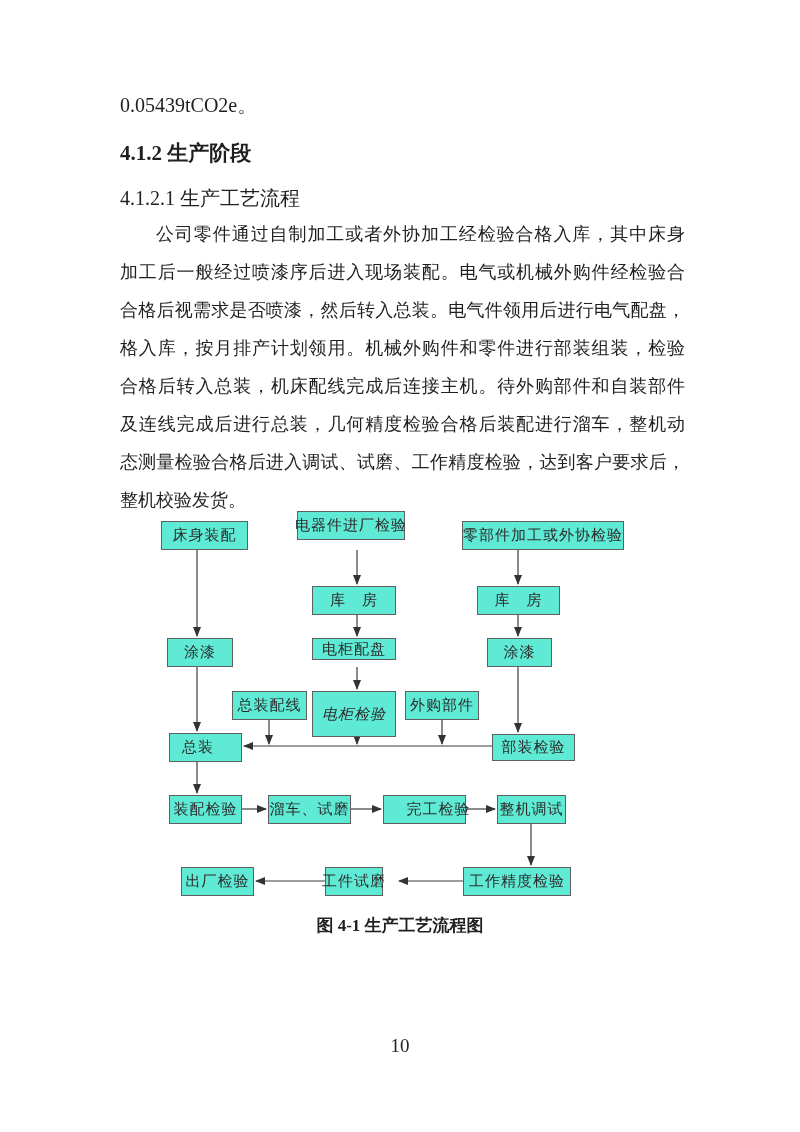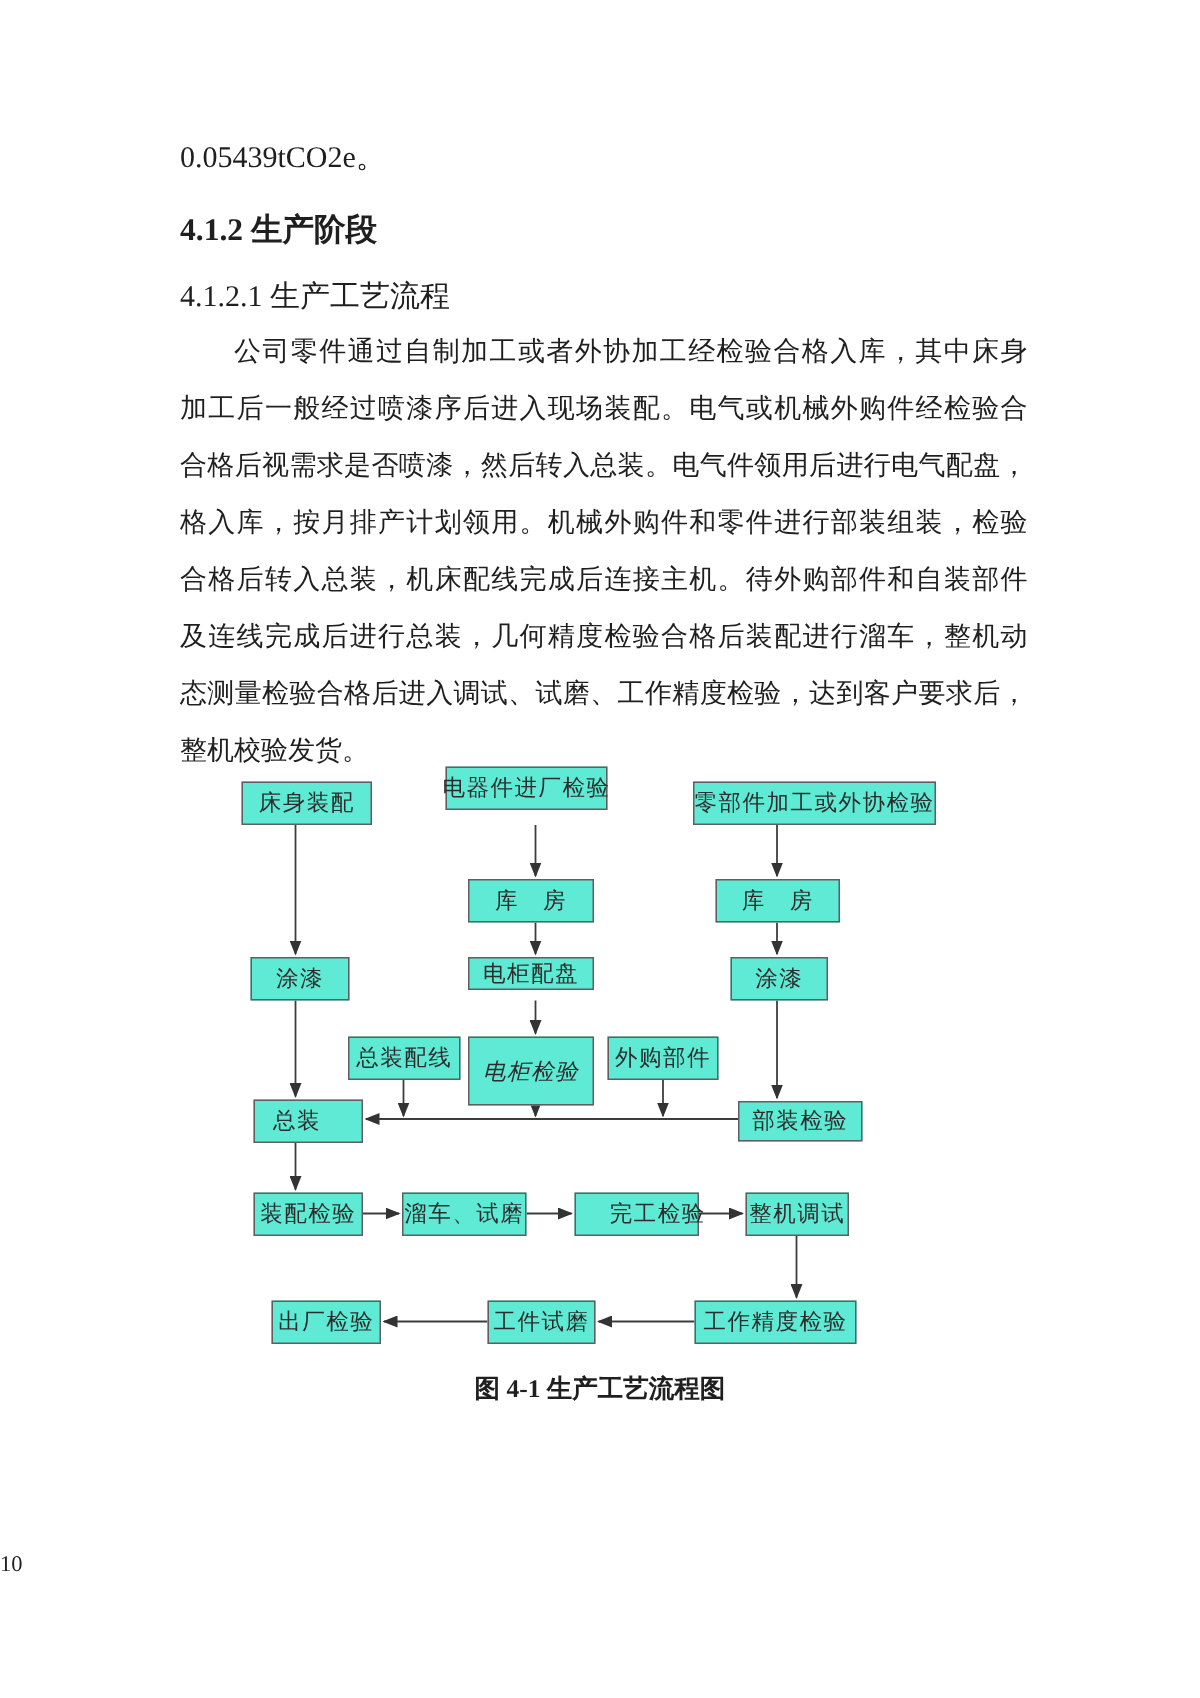--- a/index.html
+++ b/index.html
@@ -30,21 +30,21 @@
     border: 1px solid #5f5f5f; background: #5eead4;
     color: #2d2d2d; font-size: 15px; letter-spacing: 1px;
     display: flex; align-items: center; justify-content: center;
     white-space: nowrap;
   }
   .fnode.align-left { justify-content: flex-start; padding-left: 9px; }
   svg.arrows { position: absolute; left: 0; top: 0; }
   svg.arrows line { stroke: #3d3d3d; stroke-width: 1.2; }
 
   .figure-caption { position: absolute; left: 0; top: 914px; width: 800px; text-align: center; font-size: 17px; font-weight: bold; line-height: 24px; }
-  .page-number { position: absolute; left: 0; top: 1035px; width: 800px; text-align: left; font-size: 15px; }
+  .page-number { position: absolute; left: 0; top: 1035px; width: 800px; text-align: center; font-size: 19px; }
 </style>
 </head>
 <body>
 
 <div class="page">
 
   <div class="intro-line">0.05439tCO2e。</div>
 
   <div class="heading-412">4.1.2 生产阶段</div>
 
@@ -101,21 +101,21 @@
     <div class="fnode" style="left:232px; top:181px; width:75px;  height:29px;">总装配线</div>
     <div class="fnode" style="left:312px; top:181px; width:84px;  height:46px;font-style:italic;">电柜检验</div>
     <div class="fnode" style="left:405px; top:181px; width:74px;  height:29px;">外购部件</div>
     <div class="fnode align-left" style="left:169px; top:223px; width:73px; height:29px;padding-left:12px;">总装</div>
     <div class="fnode" style="left:492px; top:224px; width:83px;  height:27px;">部装检验</div>
     <div class="fnode" style="left:169px; top:285px; width:73px;  height:29px;">装配检验</div>
     <div class="fnode" style="left:268px; top:285px; width:83px;  height:29px;">溜车、试磨</div>
     <div class="fnode" style="left:383px; top:285px; width:83px;  height:29px;padding-left:28px;">完工检验</div>
     <div class="fnode" style="left:497px; top:285px; width:69px;  height:29px;">整机调试</div>
     <div class="fnode" style="left:181px; top:357px; width:73px;  height:29px;">出厂检验</div>
-    <div class="fnode" style="left:325px; top:357px; width:72px;  height:29px;">工件试磨</div>
+    <div class="fnode" style="left:325px; top:357px; width:58px;  height:29px;">工件试磨</div>
     <div class="fnode" style="left:463px; top:357px; width:108px; height:29px;">工作精度检验</div>
   </div>
 
   <div class="figure-caption">图 4-1 生产工艺流程图</div>
 
   <div class="page-number">10</div>
 
 </div>
 
 </body></html>

